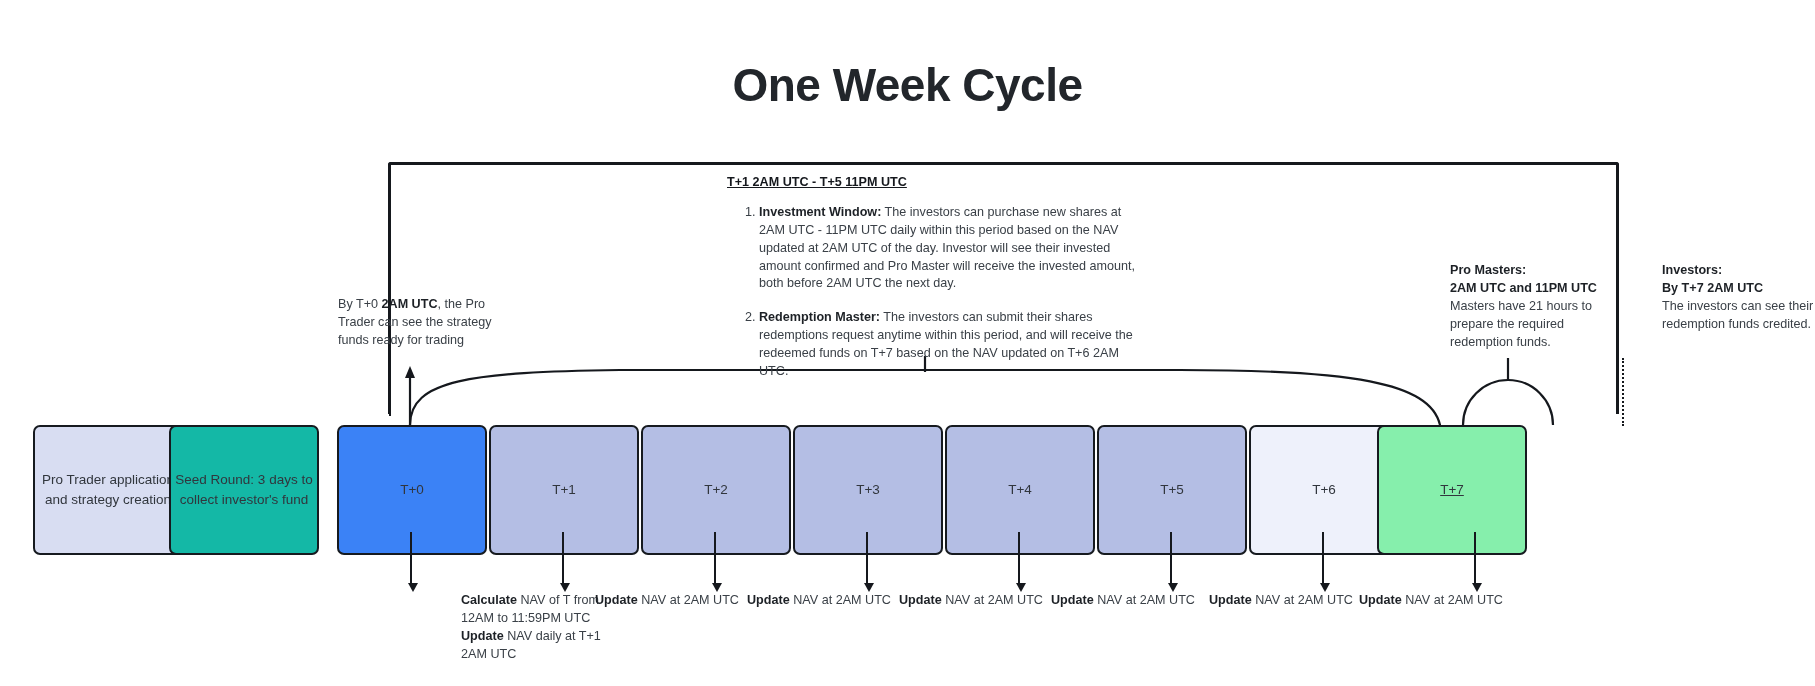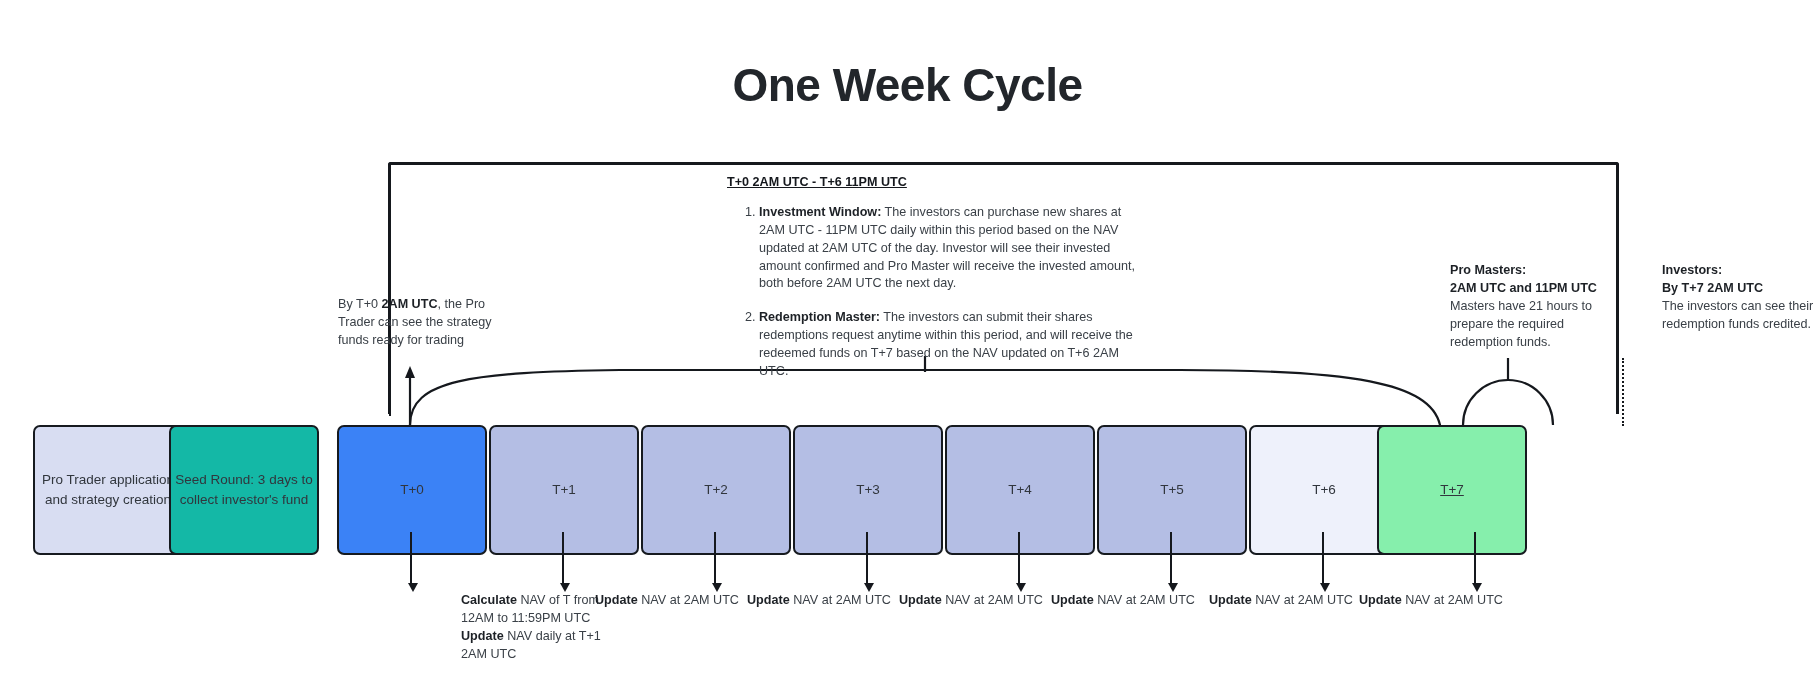--- a/index.html
+++ b/index.html
@@ -114,21 +114,21 @@
 
   <div class="vline" style="left:389px; top:288px; height:128px;"></div>
 
   <div class="vline dotted" style="left:1622px; top:358px; height:68px;"></div>
 
   <div class="note" style="left:338px; top:296px; width:165px;">
     <span>By T+0 </span><b>2AM UTC</b><span>, the Pro Trader can see the strategy funds ready for trading</span>
   </div>
 
   <div class="note" style="left:727px; top:174px; width:420px;">
-    <span class="headline">T+0 2AM UTC - T+6 11PM UTC</span>
+    <span class="headline">T+1 2AM UTC - T+5 11PM UTC</span>
     <ol class="wins">
       <li>
         <b>Investment Window:</b><span> The investors can purchase new shares at 2AM UTC - 11PM UTC daily within this period based on the NAV updated at 2AM UTC of the day. Investor will see their invested amount confirmed and Pro Master will receive the invested amount, both before 2AM UTC the next day.</span>
       </li>
       <li>
         <b>Redemption Master:</b><span> The investors can submit their shares redemptions request anytime within this period, and will receive the redeemed funds on T+7 based on the NAV updated on T+6 2AM UTC.</span>
       </li>
     </ol>
   </div>
 

